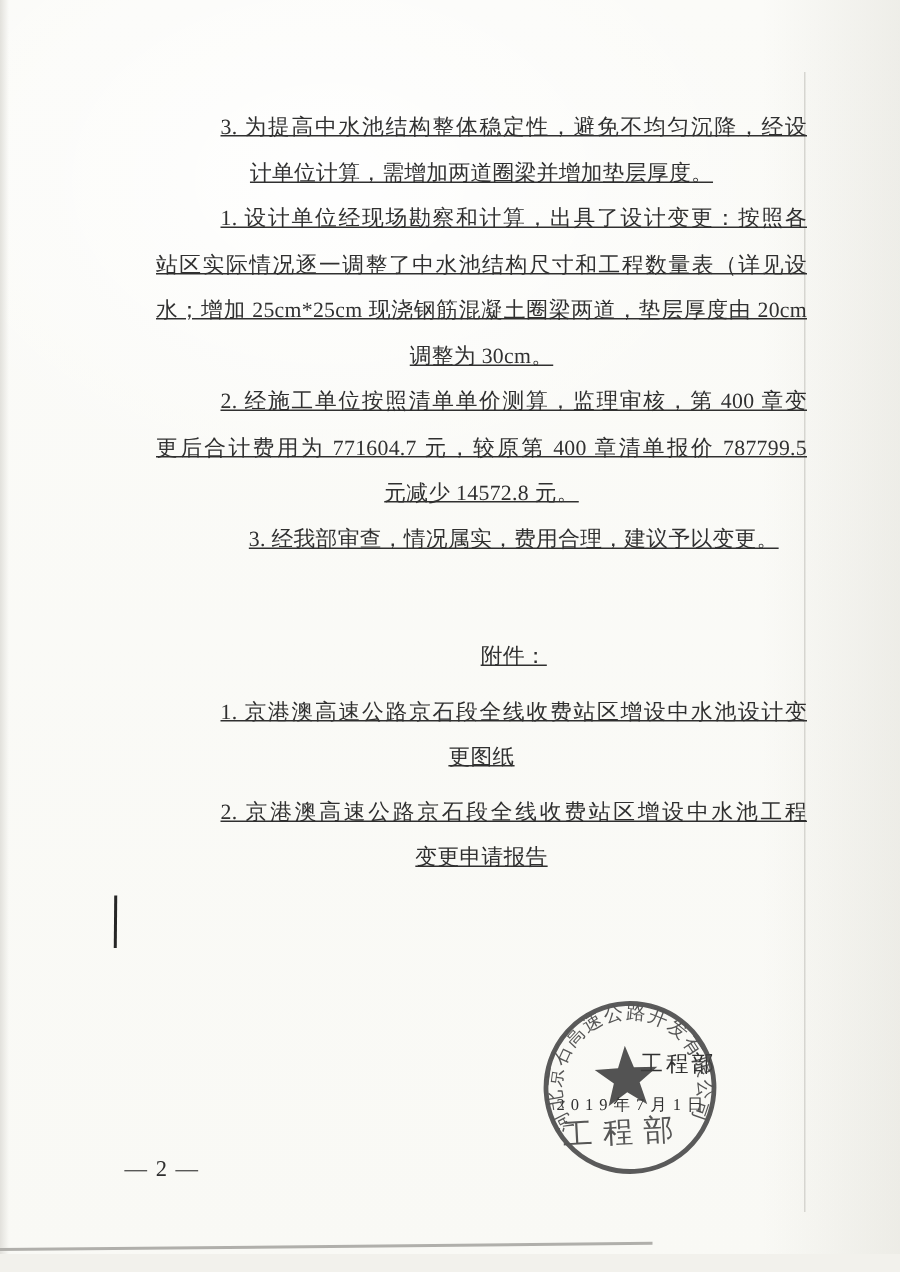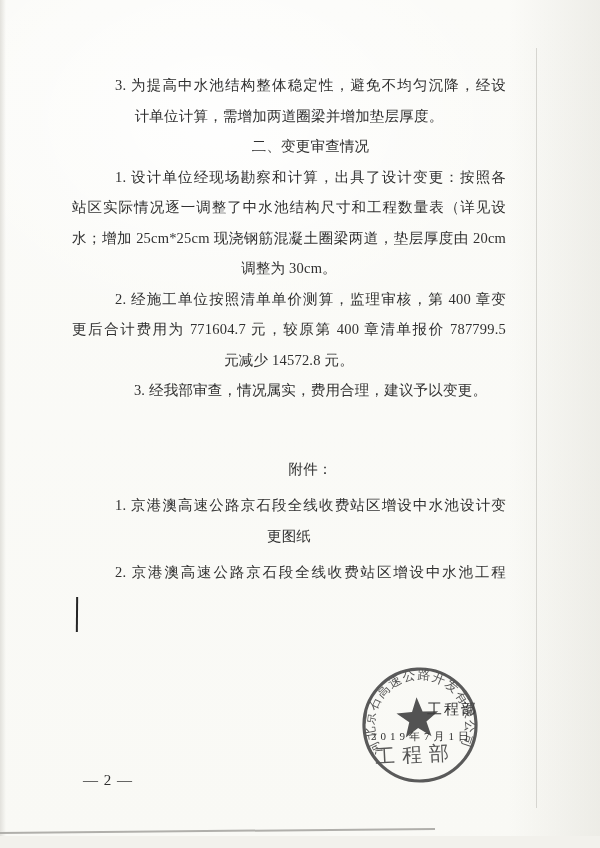--- a/index.html
+++ b/index.html
@@ -21,22 +21,22 @@
                  background: linear-gradient(to right, rgba(208,206,196,0), rgba(208,206,196,.30));}
   .fold-line   { position:absolute; left:536px; top:48px; width:1px; height:760px;
                  background:#d6d5d0; }
   .margin-mark { position:absolute; left:76px; top:597px; width:2px; height:35px;
                  background:#262626; transform: rotate(.5deg); }
   .page-bottom-edge { position:absolute; left:-3px; top:830px; width:438px; height:2px;
                  background:#b0afab; transform: rotate(-.55deg); }
   .bottom-strip { position:absolute; left:0; top:836px; width:600px; height:12px;
                  background:#f2f1ec; }
   
-  .body-text { position:absolute; left:72px; top:70px; width:434px;
-               font-size:14.5px; line-height:30.5px; letter-spacing:.2px; }
+  .body-text { position:absolute; left:104px; top:70px; width:434px;
+               font-size:14.5px; line-height:30.5px; letter-spacing:.2px;text-decoration:underline; }
   .ln   { white-space:nowrap;text-align:center; }
   .ind  { text-indent:43px; white-space:normal; }
   .fill { text-align:justify; text-align-last:justify; white-space:normal; }
   .mt-attach { margin-top:48px; }
   .mt-item   { margin-top:6px; }
   
   .page-number { position:absolute; left:83px; top:772px; font-size:15px;
                  letter-spacing:1px; color:#2f2f2f; }
   .sig-dept { position:absolute; left:427px; top:700px; font-size:15px;
               letter-spacing:2px; }
@@ -50,33 +50,33 @@
 
 <div class="page">
 
   <div class="left-edge"></div>
   <div class="scan-shade-right"></div>
   <div class="fold-line"></div>
 
   <div class="body-text">
     <div class="ln ind fill">3. 为提高中水池结构整体稳定性，避免不均匀沉降，经设</div>
     <div class="ln">计单位计算，需增加两道圈梁并增加垫层厚度。</div>
-    <div class="ln ind">二、变更审查情况</div>
     <div class="ln ind fill">1. 设计单位经现场勘察和计算，出具了设计变更：按照各</div>
     <div class="ln fill">站区实际情况逐一调整了中水池结构尺寸和工程数量表（详见设</div>
     <div class="ln fill">水；增加 25cm*25cm 现浇钢筋混凝土圈梁两道，垫层厚度由 20cm</div>
     <div class="ln">调整为 30cm。</div>
     <div class="ln ind fill">2. 经施工单位按照清单单价测算，监理审核，第 400 章变</div>
     <div class="ln fill">更后合计费用为 771604.7 元，较原第 400 章清单报价 787799.5</div>
     <div class="ln">元减少 14572.8 元。</div>
     <div class="ln ind">3. 经我部审查，情况属实，费用合理，建议予以变更。</div>
     <div class="ln ind mt-attach">附件：</div>
     <div class="ln ind fill mt-item">1. 京港澳高速公路京石段全线收费站区增设中水池设计变</div>
     <div class="ln">更图纸</div>
     <div class="ln ind fill mt-item">2. 京港澳高速公路京石段全线收费站区增设中水池工程</div>
+    <div class="ln">变更申请报告</div>
   </div>
 
   <div class="margin-mark"></div>
 
   <div class="sig-dept">工程部</div>
   <div class="sig-date">2019年7月1日</div>
 
   <svg class="seal-svg" viewBox="0 0 600 848">
     <g transform="rotate(-3 420 725)" opacity="0.88" fill="none" stroke="none" font-family="'Liberation Serif','DejaVu Serif',serif">
       <circle cx="420" cy="725" r="56" stroke="#454545" stroke-width="3.2" fill="none"></circle>

